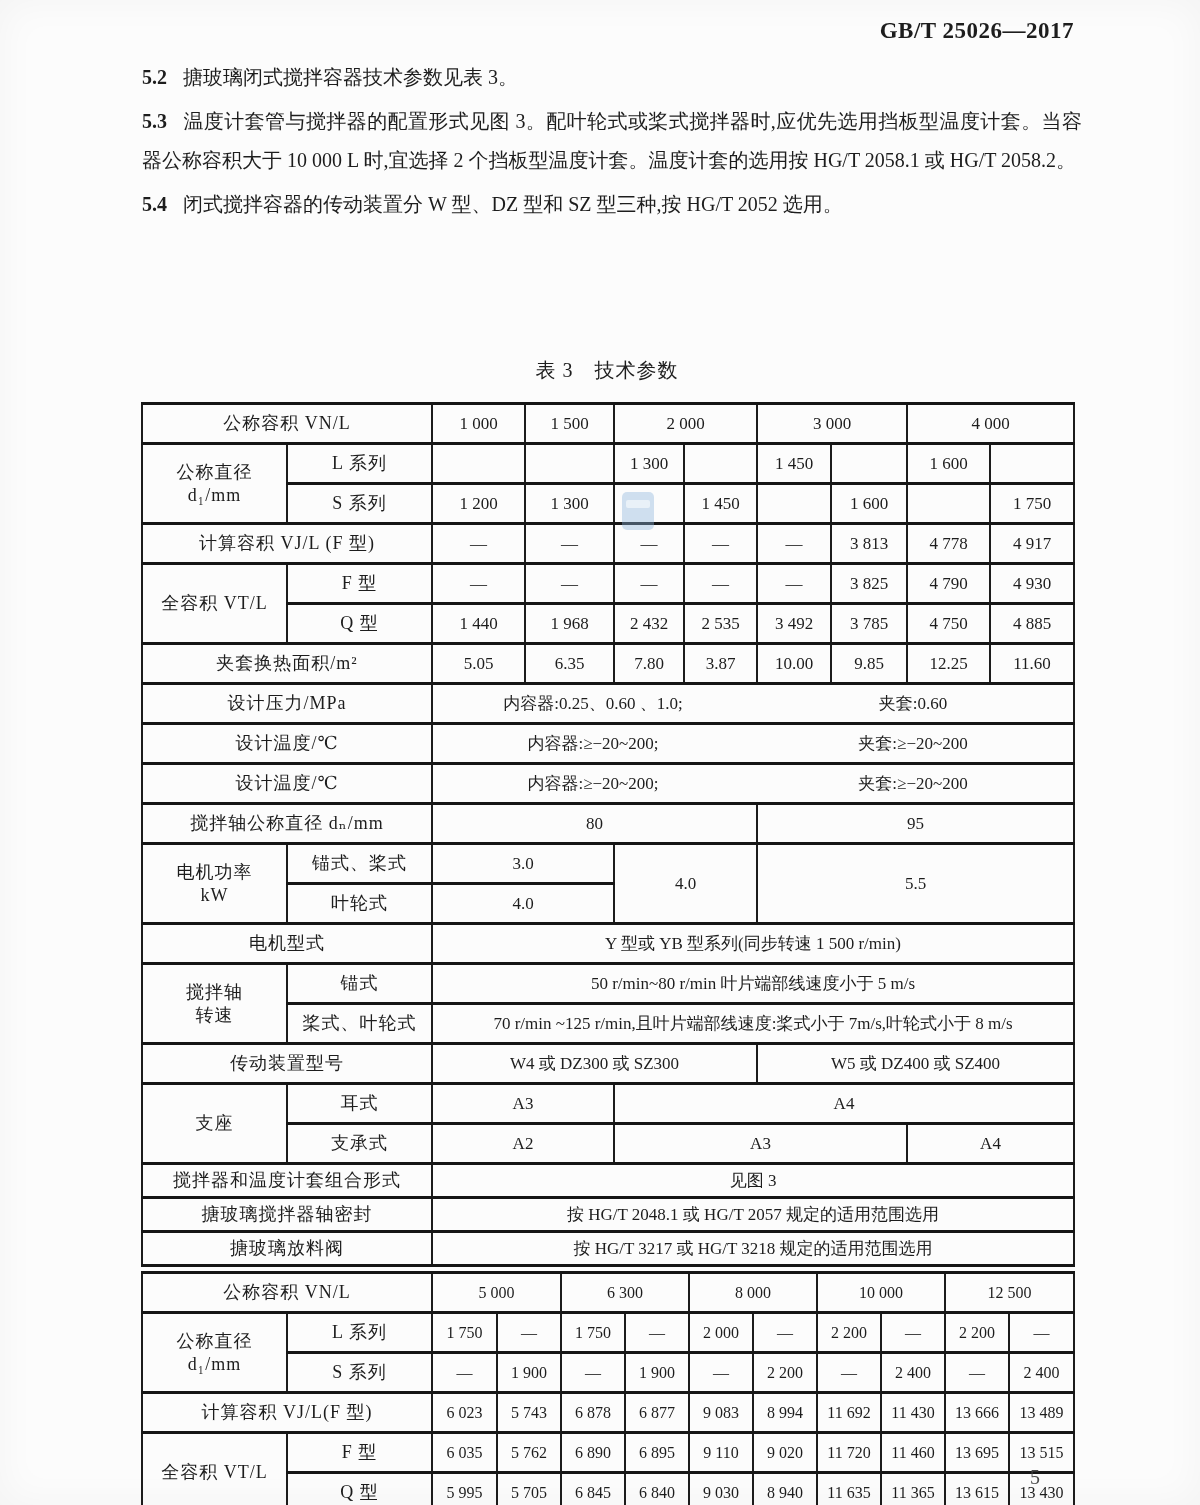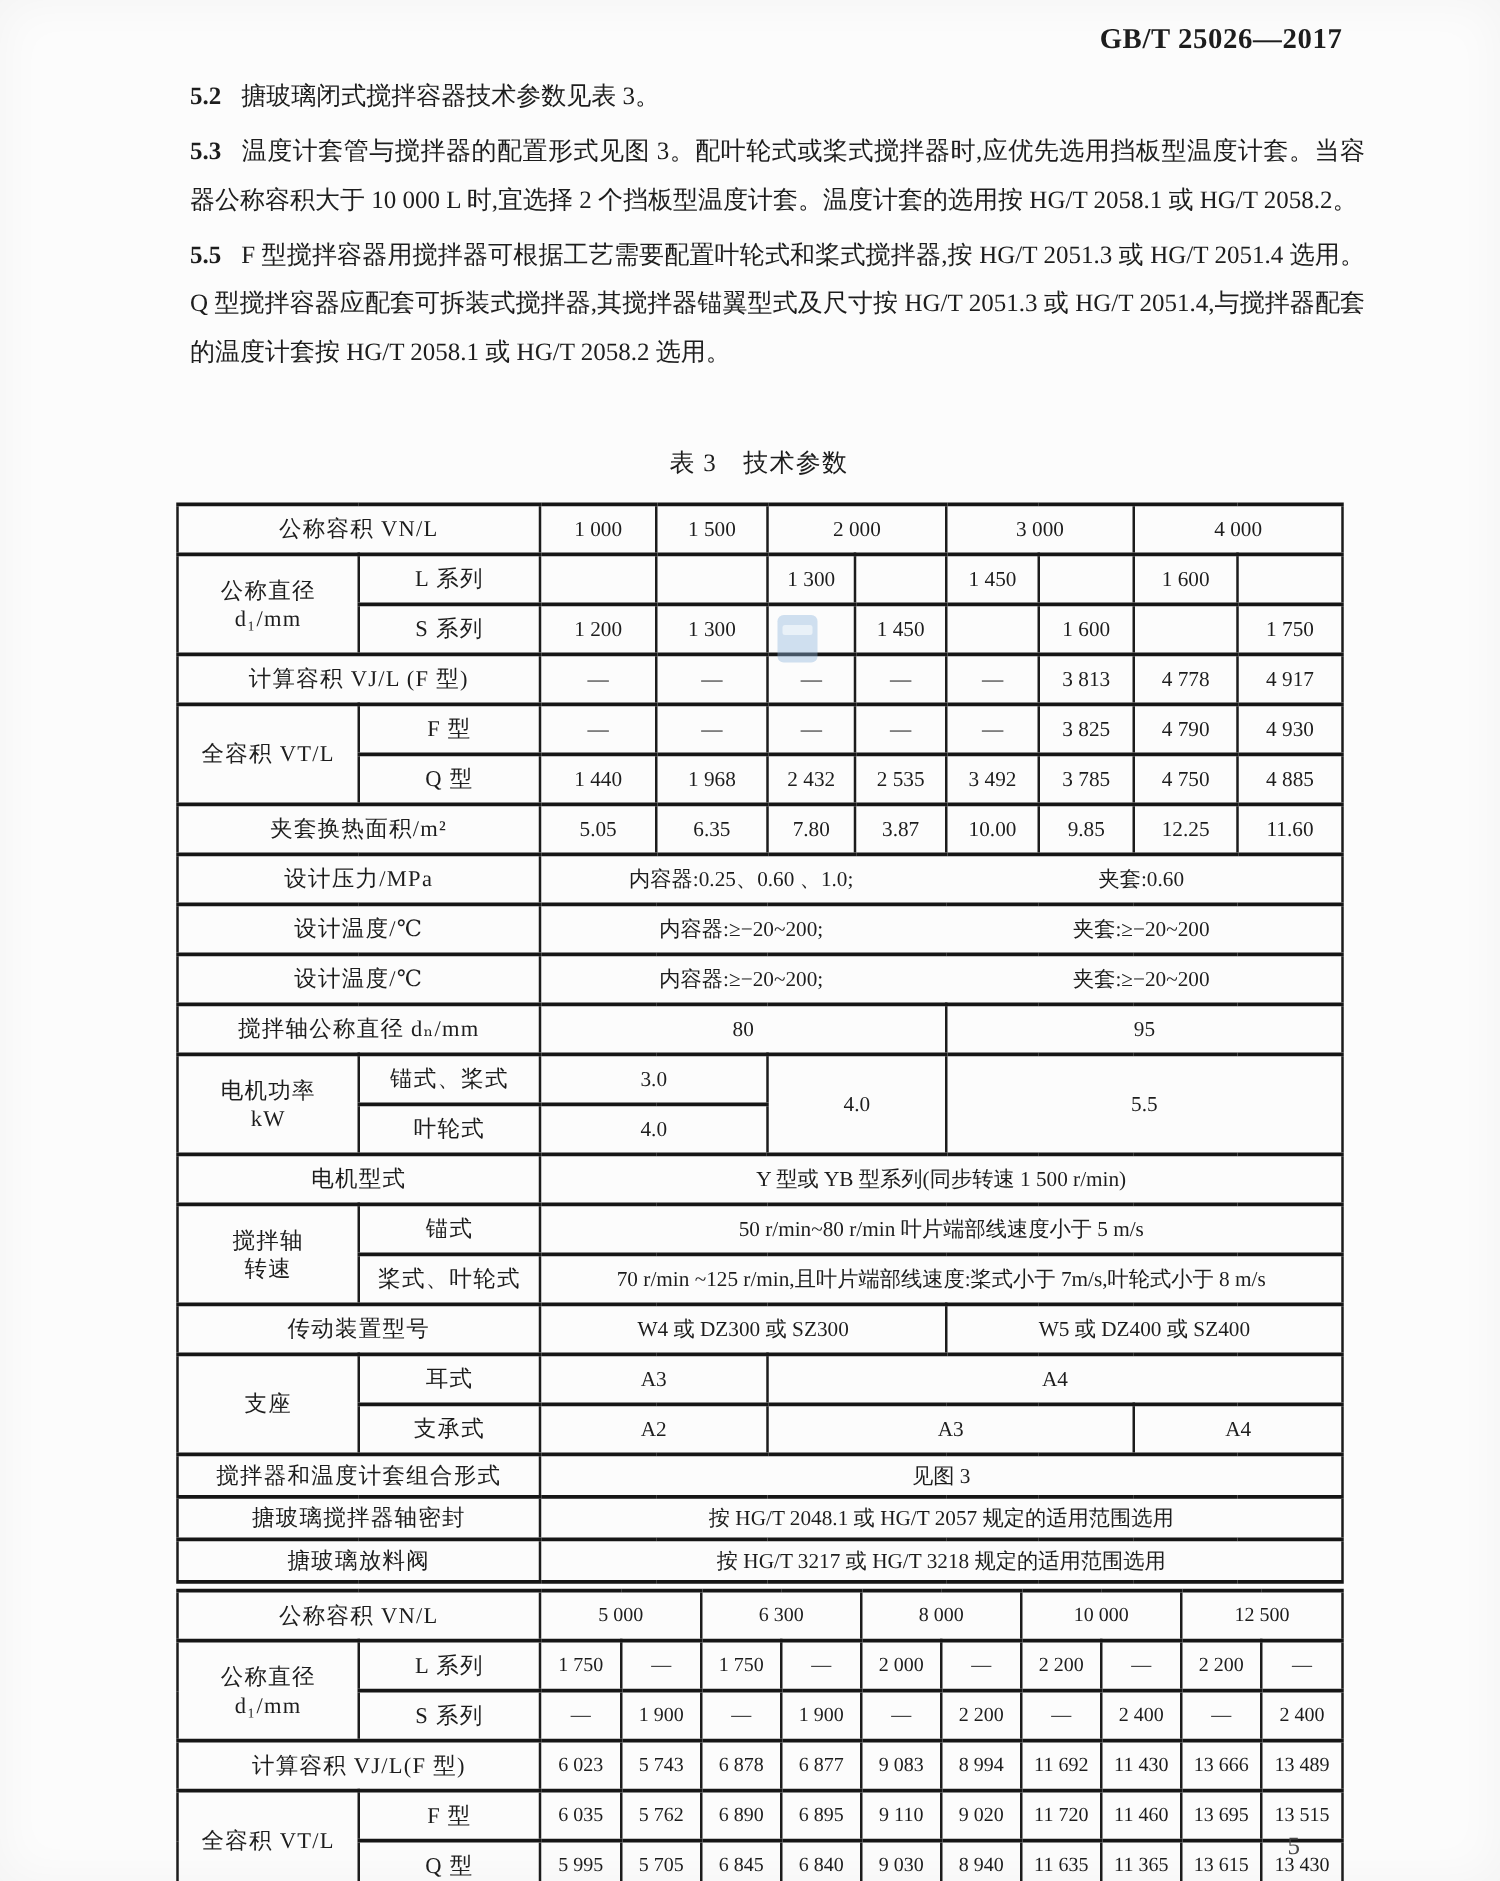--- a/index.html
+++ b/index.html
@@ -6,21 +6,21 @@
   .page{
     position:relative;width:1200px;height:1505px;background:#fcfcfc;
     font-family:"Liberation Serif","DejaVu Serif",serif;color:#1d1d1d;
     overflow:hidden;margin:0 auto;
     box-shadow:inset 0 0 40px rgba(0,0,0,0.04);
   }
   .doc-header{
     position:absolute;top:18px;right:126px;
     font-weight:bold;font-size:23px;letter-spacing:0.5px;
   }
-  .clauses{position:absolute;top:58px;left:152px;width:940px;}
+  .clauses{position:absolute;top:58px;left:142px;width:940px;}
   p.clause{margin:0 0 5px 0;font-size:20px;line-height:39px;text-align:justify;}
   .cnum{font-weight:bold;margin-right:16px;}
   .table-caption{
     position:absolute;top:357px;left:141px;width:932px;
     text-align:center;font-weight:normal;font-size:20px;letter-spacing:1px;
   }
   .table-wrap{position:absolute;top:402px;left:141px;width:932px;}
   table.tech{
     border-collapse:collapse;table-layout:fixed;width:932px;
     border:1px solid #6d28d9;background:transparent;
@@ -60,21 +60,21 @@
   <div class="doc-header">GB/T 25026—2017</div>
 
   <div class="clauses">
     <p class="clause">
       <span class="cnum">5.2</span><span>搪玻璃闭式搅拌容器技术参数见表 3。</span>
     </p>
     <p class="clause">
       <span class="cnum">5.3</span><span>温度计套管与搅拌器的配置形式见图 3。配叶轮式或桨式搅拌器时,应优先选用挡板型温度计套。当容器公称容积大于 10 000 L 时,宜选择 2 个挡板型温度计套。温度计套的选用按 HG/T 2058.1 或 HG/T 2058.2。</span>
     </p>
     <p class="clause">
-      <span class="cnum">5.5</span><span>F 型搅拌容器用搅拌器可根据工艺需要配置叶轮式和桨式搅拌器,按 HG/T 2051.3 或 HG/T 2051.4 选用。Q 型搅拌容器应配套可拆装式搅拌器,其搅拌器锚翼型式及尺寸按 HG/T 2051.3 或 HG/T 2051.4,与搅拌器配套的温度计套按 HG/T 2058.1 或 HG/T 2058.2 选用。</span>
+      <span class="cnum">5.4</span><span>闭式搅拌容器的传动装置分 W 型、DZ 型和 SZ 型三种,按 HG/T 2052 选用。</span>
     </p>
   </div>
 
   <div class="table-caption">表 3　技术参数</div>
 
   <div class="table-wrap">
     <div class="watermark"></div>
     <table class="tech upper">
       <colgroup>
           <col style="width: 145px;">

